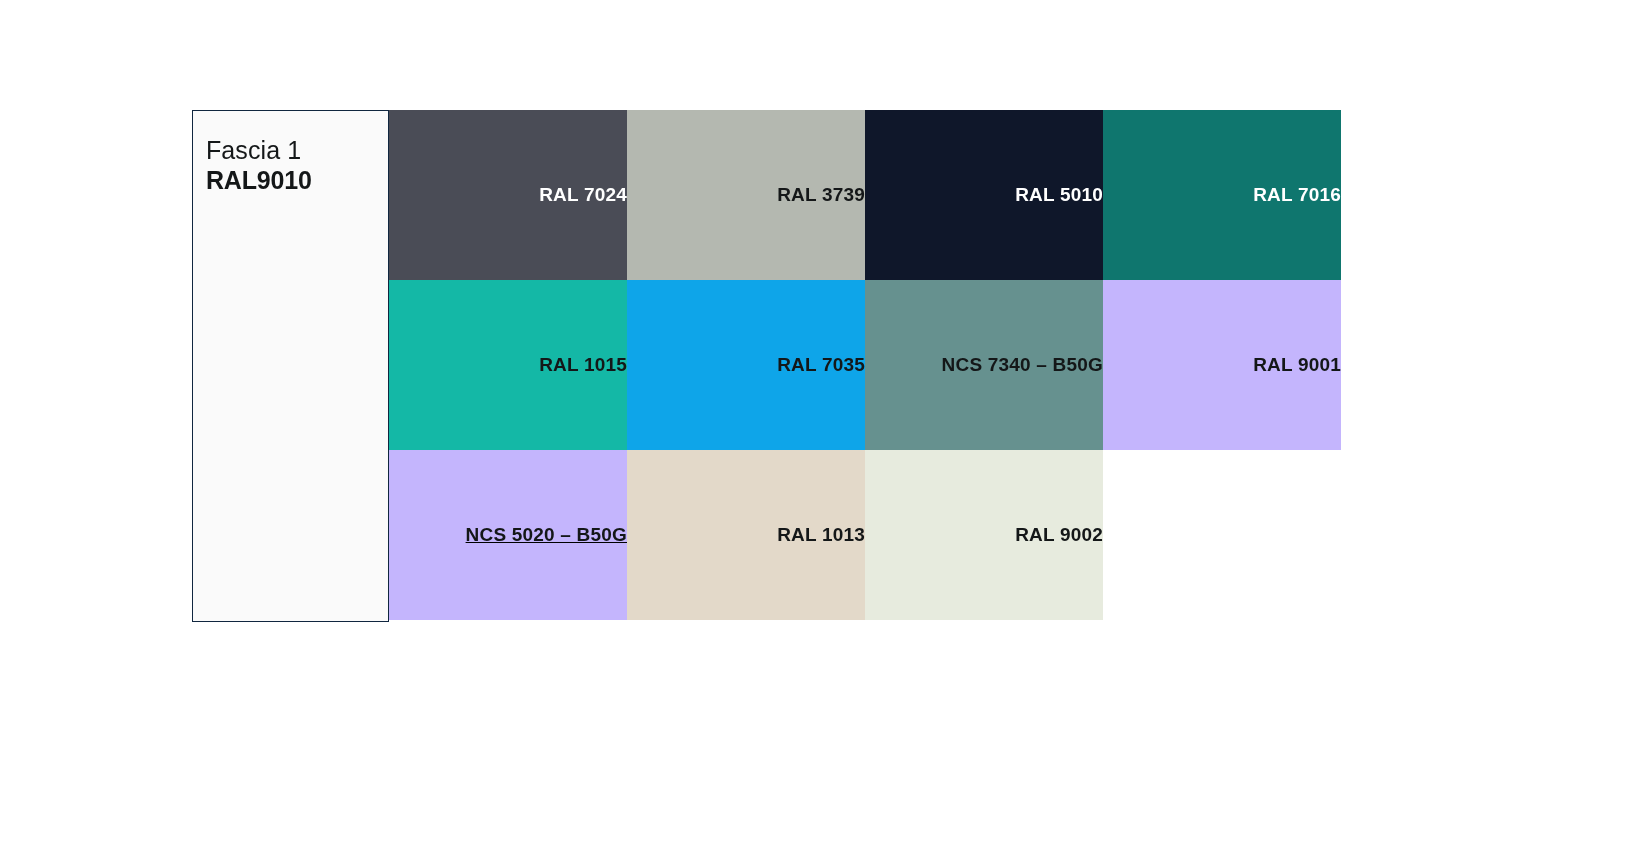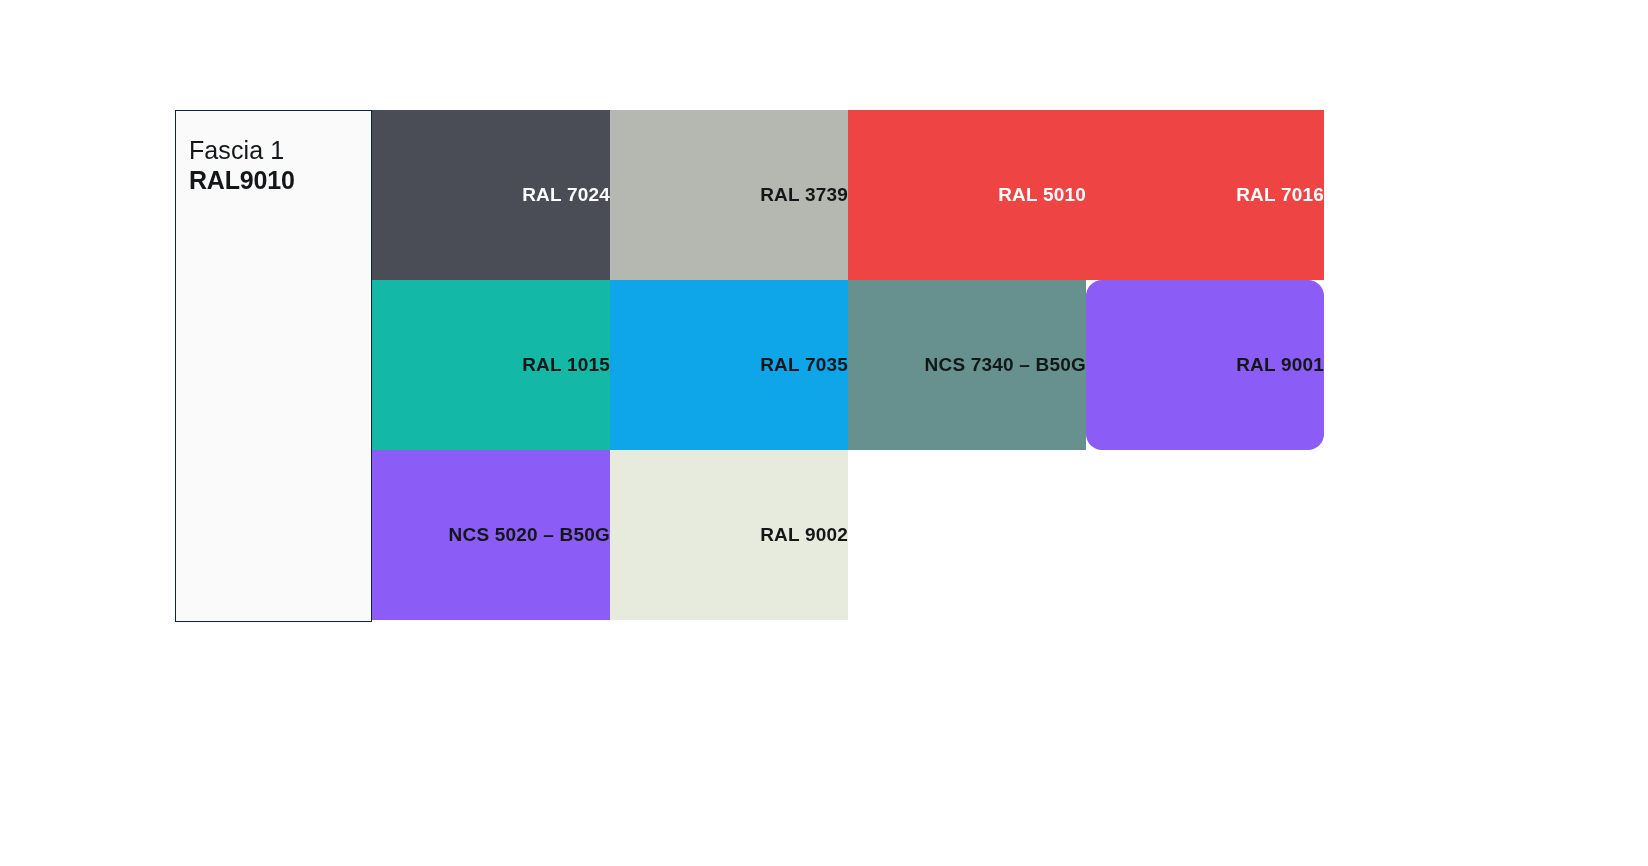--- a/index.html
+++ b/index.html
@@ -11,21 +11,21 @@
     width: 1648px;
     height: 866px;
     background: #ffffff;
     font-family: "Liberation Sans", sans-serif;
     overflow: hidden;
   }
 
   
   #palette-board {
     position: absolute;
-    left: 175px;
+    left: 192px;
     top: 110px;
   }
 
   .palette-row {
     display: flex;
     flex-direction: row;
     align-items: stretch;
   }
 
   
@@ -99,46 +99,49 @@
 
     <div class="rows-stack">
 
       <div class="palette-row">
         <div class="swatch" style="background-color: rgb(74, 76, 86);">
           <span class="swatch-label" style="color: rgb(255, 255, 255);">RAL 7024</span>
         </div>
         <div class="swatch" style="background-color: rgb(180, 184, 176);">
           <span class="swatch-label" style="color: rgb(20, 23, 24);">RAL 3739</span>
         </div>
-        <div class="swatch" style="background-color: #ef4444;">
+        <div class="swatch" style="background-color: #0f172a;">
           <span class="swatch-label" style="color: rgb(255, 255, 255);">RAL 5010</span>
         </div>
-        <div class="swatch" style="background-color: #ef4444;">
+        <div class="swatch" style="background-color: #0f766e;">
           <span class="swatch-label" style="color: rgb(255, 255, 255);">RAL 7016</span>
         </div>
       </div>
 
       <div class="palette-row">
         <div class="swatch" style="background-color: #14b8a6;">
           <span class="swatch-label" style="color: rgb(20, 23, 24);">RAL 1015</span>
         </div>
         <div class="swatch" style="background-color: #0ea5e9;">
           <span class="swatch-label" style="color: rgb(20, 23, 24);">RAL 7035</span>
         </div>
         <div class="swatch" style="background-color: rgb(102, 145, 143);">
           <span class="swatch-label" style="color: rgb(20, 23, 24);">NCS 7340 – B50G</span>
         </div>
-        <div class="swatch" style="background-color: #8b5cf6; border-radius: 16px;">
+        <div class="swatch" style="background-color: #c4b5fd;">
           <span class="swatch-label" style="color: rgb(20, 23, 24);">RAL 9001</span>
         </div>
       </div>
 
       <div class="palette-row">
-        <div class="swatch" style="background-color: #8b5cf6;">
+        <div class="swatch" style="background-color: #c4b5fd; text-decoration: underline;">
           <span class="swatch-label" style="color: rgb(20, 23, 24);">NCS 5020 – B50G</span>
+        </div>
+        <div class="swatch" style="background-color: rgb(227, 217, 201);">
+          <span class="swatch-label" style="color: rgb(20, 23, 24);">RAL 1013</span>
         </div>
         <div class="swatch" style="background-color: rgb(231, 235, 222); padding-left: 37px;">
           <span class="swatch-label" style="color: rgb(20, 23, 24);">RAL 9002</span>
         </div>
       </div>
 
     </div>
   </div>
 </div>
 

